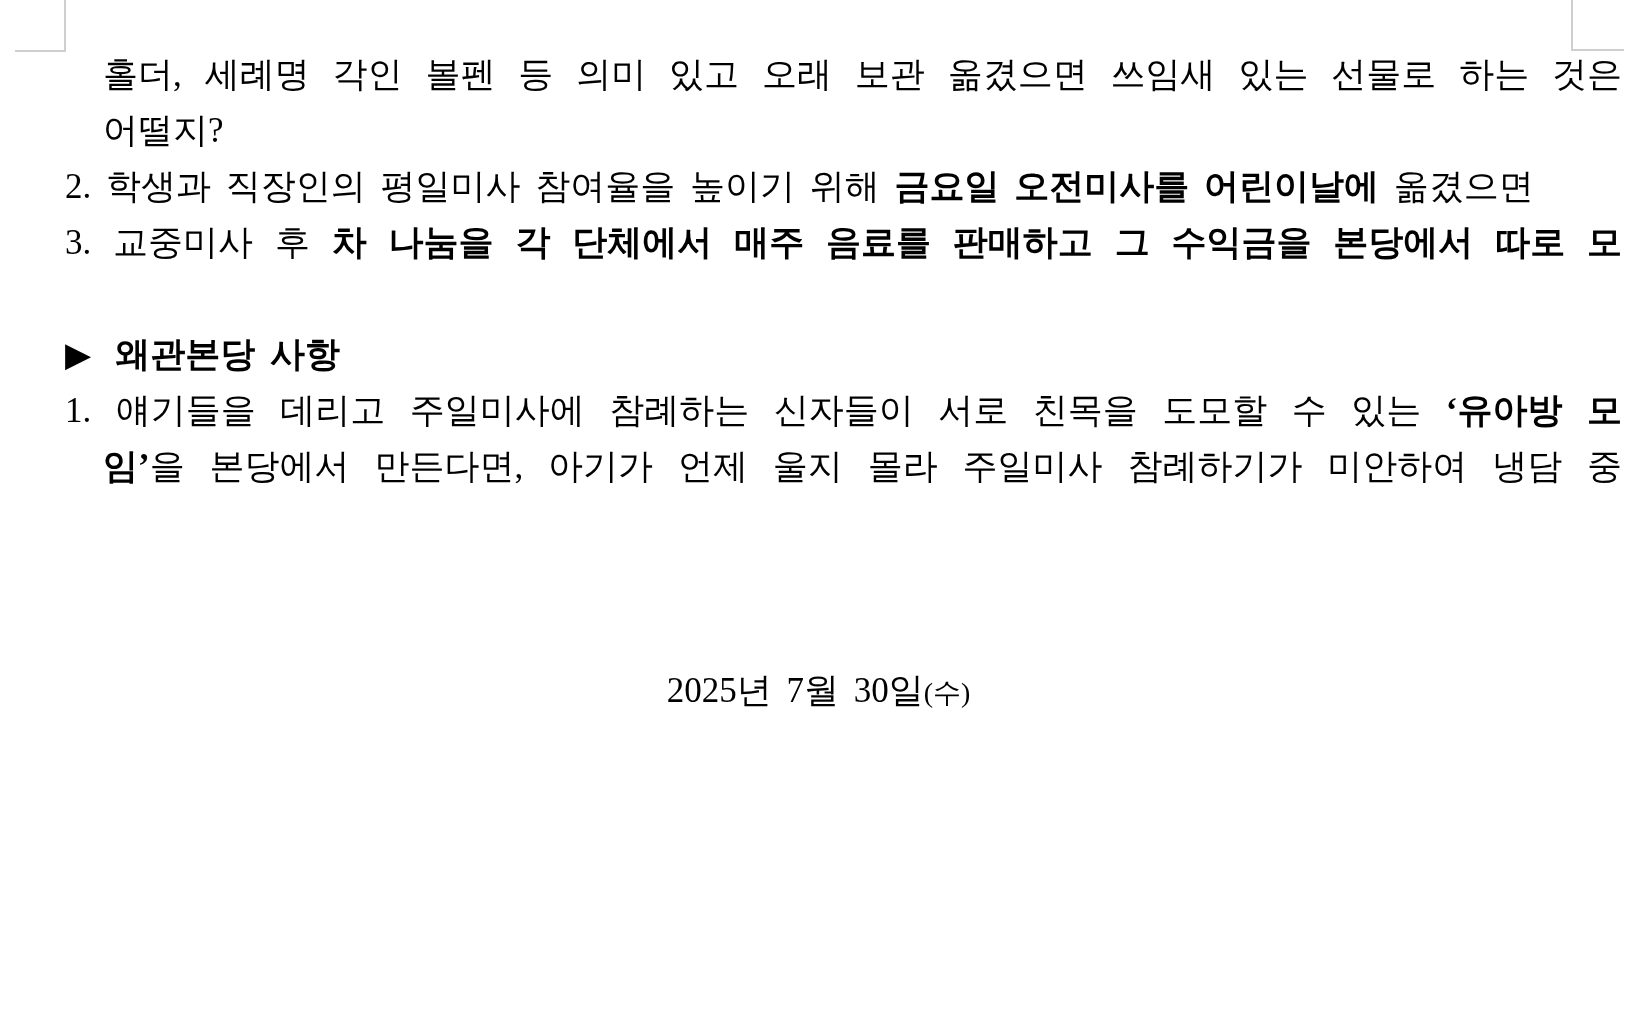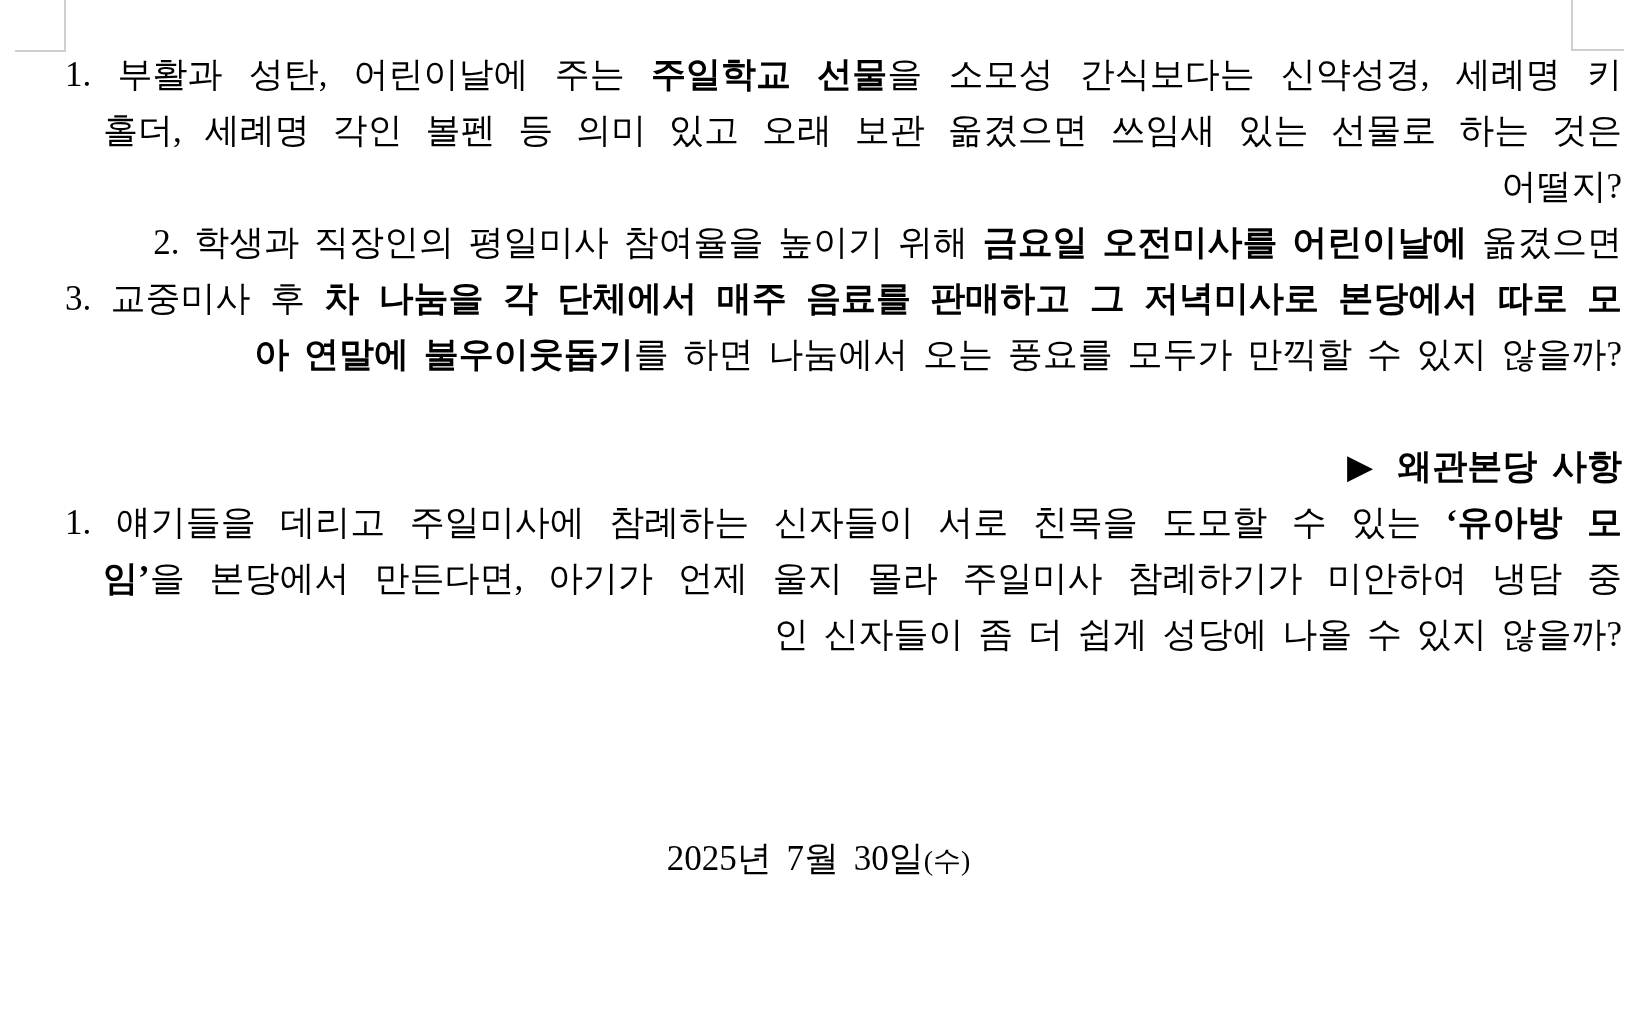--- a/index.html
+++ b/index.html
@@ -37,21 +37,21 @@
     width: 1557px;
   }
   .line {
     font-size: 35px;
     line-height: 56px;
     min-height: 56px;
     word-spacing: 6px;
     white-space: pre-wrap;
   }
   .align-justify { text-align: justify; text-align-last: justify; }
-  .align-left    { text-align: right; }
+  .align-left    { text-align: left; }
   .align-right   { text-align: center; padding-right: 50px; }
   .indent-cont   { padding-left: 38px; }
   .seg-b   { font-weight: 700; }
   .seg-s   { font-size: 0.8em; }
   .marker  {
     font-size: 34px;
     margin-right: 24px;
     font-weight: 700;
   }
   .blank-line { height: 56px; }
@@ -59,29 +59,26 @@
 </head>
 <body>
 
 <div class="page">
   <div class="mark mark-tl-v"></div>
   <div class="mark mark-tl-h"></div>
   <div class="mark mark-tr-v"></div>
   <div class="mark mark-tr-h"></div>
 
   <div class="content">
-      <div class="line align-justify"><span>1. 부활과 성탄, 어린이날에 주는 </span><span class="seg-b">주일학교 선물</span><span>을 소모성 간식보다는 신약성경, 세례명 키</span></div>
       <div class="line align-justify indent-cont"><span>홀더, 세례명 각인 볼펜 등 의미 있고 오래 보관 옮겼으면 쓰임새 있는 선물로 하는 것은</span></div>
       <div class="line align-left indent-cont"><span>어떨지?</span></div>
       <div class="line align-left"><span>2. 학생과 직장인의 평일미사 참여율을 높이기 위해 </span><span class="seg-b">금요일 오전미사를 어린이날에</span><span> 옮겼으면</span></div>
-      <div class="line align-justify"><span>3. 교중미사 후 </span><span class="seg-b">차 나눔을 각 단체에서 매주 음료를 판매하고 그 저녁미사로 본당에서 따로 모</span></div>
-      <div class="line align-left indent-cont"><span class="seg-b">아 연말에 불우이웃돕기</span><span>를 하면 나눔에서 오는 풍요를 모두가 만끽할 수 있지 않을까?</span></div>
+      <div class="line align-justify"><span>3. 교중미사 후 </span><span class="seg-b">차 나눔을 각 단체에서 매주 음료를 판매하고 그 수익금을 본당에서 따로 모</span></div>
       <div class="line align-left blank-line">&nbsp;</div>
       <div class="line align-left"><span class="marker">▶</span><span class="seg-b">왜관본당 사항</span></div>
       <div class="line align-justify"><span>1. 얘기들을 데리고 주일미사에 참례하는 신자들이 서로 친목을 도모할 수 있는 </span><span class="seg-b">‘유아방 모</span></div>
       <div class="line align-justify indent-cont"><span class="seg-b">임’</span><span>을 본당에서 만든다면, 아기가 언제 울지 몰라 주일미사 참례하기가 미안하여 냉담 중</span></div>
-      <div class="line align-left indent-cont"><span>인 신자들이 좀 더 쉽게 성당에 나올 수 있지 않을까?</span></div>
       <div class="line align-left blank-line">&nbsp;</div>
       <div class="line align-left blank-line">&nbsp;</div>
       <div class="line align-left blank-line">&nbsp;</div>
       <div class="line align-right"><span>2025년 7월 30일</span><span class="seg-s">(수)</span></div>
     </div>
 </div>
 
 </body></html>

